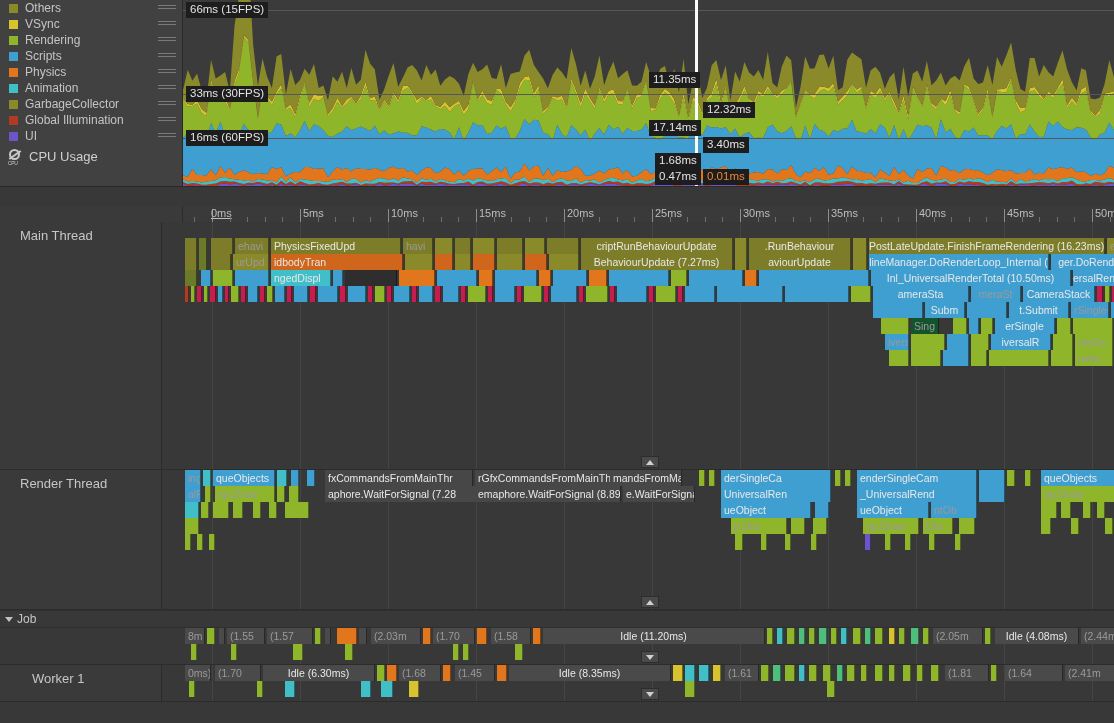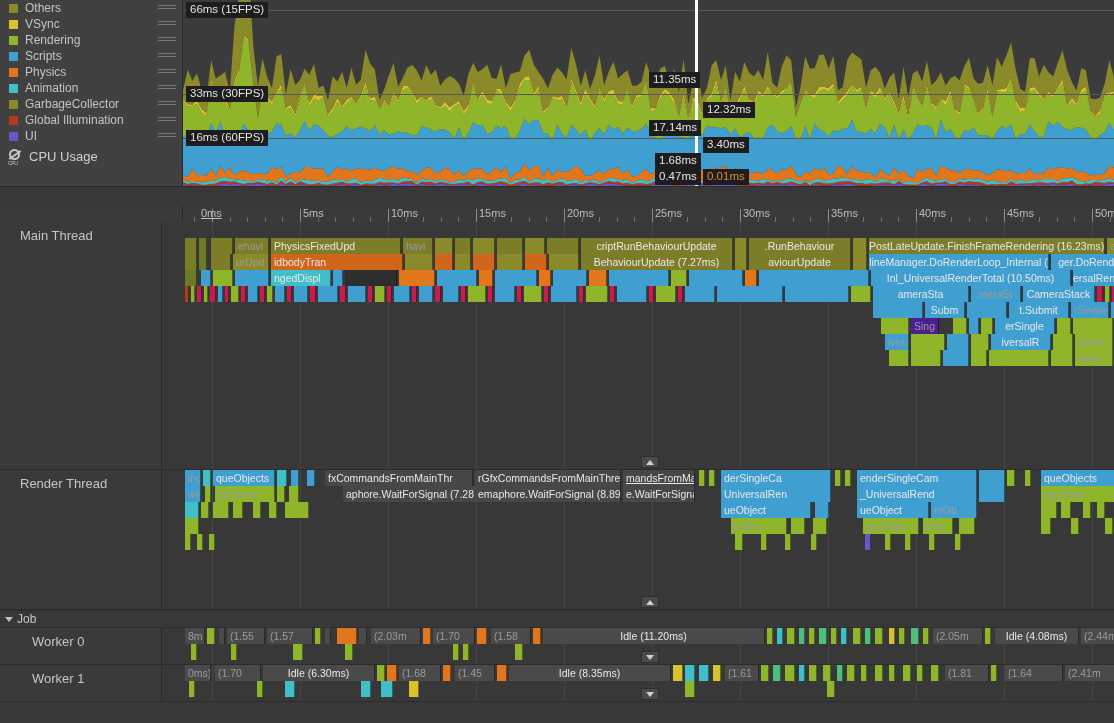--- a/index.html
+++ b/index.html
@@ -308,21 +308,21 @@
           <div class="glabel" style="left: 472px; top: 169px;">0.47ms</div>
           <div class="glabel orangetext" style="left: 520px; top: 169px;">0.01ms</div>
         </div>
     </div>
   </div>
 
 
   <div id="ruler-left-pad"></div>
   <div id="ruler">
       <div class="tick-major" style="left: 29px;"></div>
-      <div class="tick-label" style="left: 15px; text-decoration: underline;">0ms</div>
+      <div class="tick-label" style="left: 25px; text-decoration: underline;">0ms</div>
       <div class="tick-minor" style="left: 46.6px;"></div>
       <div class="tick-minor" style="left: 64.2px;"></div>
       <div class="tick-minor" style="left: 81.8px;"></div>
       <div class="tick-minor" style="left: 99.4px;"></div>
       <div class="tick-major" style="left: 117px;"></div>
       <div class="tick-label" style="left: 117px;">5ms</div>
       <div class="tick-minor" style="left: 134.6px;"></div>
       <div class="tick-minor" style="left: 152.2px;"></div>
       <div class="tick-minor" style="left: 169.8px;"></div>
       <div class="tick-minor" style="left: 187.4px;"></div>
@@ -517,21 +517,21 @@
           <div class="lane" style="top: 80px; height: 16px;">
             <div class="sample" style="left: 690px; width: 50px; height: 16px; line-height: 16px; background: rgb(63, 159, 208);"></div>
             <div class="sample center" style="left: 742px; width: 40px; height: 16px; line-height: 16px; background: rgb(63, 159, 208);">Subm</div>
             <div class="sample" style="left: 784px; width: 40px; height: 16px; line-height: 16px; background: rgb(63, 159, 208);"></div>
             <div class="sample center" style="left: 826px; width: 60px; height: 16px; line-height: 16px; background: rgb(63, 159, 208);">t.Submit</div>
             <div class="sample dim" style="left: 888px; width: 38px; height: 16px; line-height: 16px; background: rgb(63, 159, 208);">rSingleCa</div>
             <div class="sample" style="left: 928px; width: 44px; height: 16px; line-height: 16px; background: rgb(63, 159, 208);">t.Submi</div>
           </div>
           <div class="lane" style="top: 96px; height: 16px;">
             <div class="sample" style="left: 698px; width: 28px; height: 16px; line-height: 16px; background: rgb(143, 181, 43);"></div>
-            <div class="sample dim" style="left: 728px; width: 28px; height: 16px; line-height: 16px; background: #4c1d95;">Sing</div>
+            <div class="sample dim" style="left: 728px; width: 28px; height: 16px; line-height: 16px; background: #14532d;">Sing</div>
             <div class="sample" style="left: 770px; width: 14px; height: 16px; line-height: 16px; background: rgb(143, 181, 43);"></div>
             <div class="sample" style="left: 786px; width: 10px; height: 16px; line-height: 16px; background: rgb(63, 159, 208);"></div>
             <div class="sample" style="left: 798px; width: 12px; height: 16px; line-height: 16px; background: rgb(143, 181, 43);"></div>
             <div class="sample center" style="left: 812px; width: 60px; height: 16px; line-height: 16px; background: rgb(63, 159, 208);">erSingle</div>
             <div class="sample" style="left: 874px; width: 14px; height: 16px; line-height: 16px; background: rgb(143, 181, 43);"></div>
             <div class="sample" style="left: 890px; width: 40px; height: 16px; line-height: 16px; background: rgb(143, 181, 43);"></div>
           </div>
           <div class="lane" style="top: 112px; height: 16px;">
             <div class="sample dim" style="left: 702px; width: 24px; height: 16px; line-height: 16px; background: rgb(63, 159, 208);">iversal</div>
             <div class="sample" style="left: 728px; width: 34px; height: 16px; line-height: 16px; background: rgb(143, 181, 43);"></div>
@@ -574,39 +574,39 @@
           <div class="vgrid" style="left: 909px; height: 140px;"></div>
           <div class="lane" style="top: 0px; height: 16px;">
             <div class="sample dim" style="left: 2px; width: 16px; height: 16px; line-height: 16px; background: rgb(63, 159, 208);">ing</div>
             <div class="sample" style="left: 20px; width: 8px; height: 16px; line-height: 16px; background: rgb(65, 191, 201);"></div>
             <div class="sample" style="left: 30px; width: 62px; height: 16px; line-height: 16px; background: rgb(63, 159, 208);">queObjects</div>
             <div class="sample" style="left: 94px; width: 10px; height: 16px; line-height: 16px; background: rgb(65, 191, 201);"></div>
             <div class="sample" style="left: 108px; width: 8px; height: 16px; line-height: 16px; background: rgb(63, 159, 208);"></div>
             <div class="sample" style="left: 124px; width: 8px; height: 16px; line-height: 16px; background: rgb(63, 159, 208);"></div>
             <div class="sample" style="left: 142px; width: 148px; height: 16px; line-height: 16px; background: rgb(71, 71, 71);">fxCommandsFromMainThr</div>
             <div class="sample" style="left: 292px; width: 146px; height: 16px; line-height: 16px; background: rgb(71, 71, 71);">rGfxCommandsFromMainThread</div>
-            <div class="sample" style="left: 440px; width: 72px; height: 16px; line-height: 16px; background: rgb(71, 71, 71); text-decoration: underline;">mandsFromMa</div>
+            <div class="sample" style="left: 427px; width: 72px; height: 16px; line-height: 16px; background: rgb(71, 71, 71);">mandsFromMa</div>
             <div class="sample" style="left: 516px; width: 6px; height: 16px; line-height: 16px; background: rgb(143, 181, 43);"></div>
             <div class="sample" style="left: 526px; width: 6px; height: 16px; line-height: 16px; background: rgb(143, 181, 43);"></div>
             <div class="sample" style="left: 538px; width: 110px; height: 16px; line-height: 16px; background: rgb(63, 159, 208);">derSingleCa</div>
             <div class="sample" style="left: 652px; width: 6px; height: 16px; line-height: 16px; background: rgb(143, 181, 43);"></div>
             <div class="sample" style="left: 662px; width: 6px; height: 16px; line-height: 16px; background: rgb(143, 181, 43);"></div>
             <div class="sample" style="left: 674px; width: 120px; height: 16px; line-height: 16px; background: rgb(63, 159, 208);">enderSingleCam</div>
             <div class="sample dim" style="left: 796px; width: 26px; height: 16px; line-height: 16px; background: rgb(63, 159, 208);"></div>
             <div class="sample" style="left: 824px; width: 8px; height: 16px; line-height: 16px; background: rgb(143, 181, 43);"></div>
             <div class="sample" style="left: 842px; width: 6px; height: 16px; line-height: 16px; background: rgb(143, 181, 43);"></div>
             <div class="sample" style="left: 858px; width: 80px; height: 16px; line-height: 16px; background: rgb(63, 159, 208);">queObjects</div>
           </div>
           <div class="lane" style="top: 16px; height: 16px;">
             <div class="sample dim" style="left: 2px; width: 16px; height: 16px; line-height: 16px; background: rgb(63, 159, 208);">alR</div>
             <div class="sample" style="left: 22px; width: 6px; height: 16px; line-height: 16px; background: rgb(143, 181, 43);"></div>
             <div class="sample dim" style="left: 32px; width: 60px; height: 16px; line-height: 16px; background: rgb(143, 181, 43);">op.Draw</div>
             <div class="sample" style="left: 94px; width: 8px; height: 16px; line-height: 16px; background: rgb(143, 181, 43);"></div>
             <div class="sample" style="left: 106px; width: 10px; height: 16px; line-height: 16px; background: rgb(143, 181, 43);"></div>
-            <div class="sample" style="left: 160px; width: 160px; height: 16px; line-height: 16px; background: rgb(71, 71, 71);">aphore.WaitForSignal (7.28</div>
+            <div class="sample" style="left: 142px; width: 160px; height: 16px; line-height: 16px; background: rgb(71, 71, 71);">aphore.WaitForSignal (7.28</div>
             <div class="sample" style="left: 292px; width: 146px; height: 16px; line-height: 16px; background: rgb(71, 71, 71);">emaphore.WaitForSignal (8.89ms</div>
             <div class="sample" style="left: 440px; width: 72px; height: 16px; line-height: 16px; background: rgb(71, 71, 71);">e.WaitForSigna</div>
             <div class="sample" style="left: 538px; width: 110px; height: 16px; line-height: 16px; background: rgb(63, 159, 208);">UniversalRen</div>
             <div class="sample" style="left: 674px; width: 120px; height: 16px; line-height: 16px; background: rgb(63, 159, 208);">_UniversalRend</div>
             <div class="sample dim" style="left: 796px; width: 26px; height: 16px; line-height: 16px; background: rgb(63, 159, 208);"></div>
             <div class="sample dim" style="left: 858px; width: 80px; height: 16px; line-height: 16px; background: rgb(143, 181, 43);">op.Draw</div>
           </div>
           <div class="lane" style="top: 32px; height: 16px;">
             <div class="sample" style="left: 2px; width: 14px; height: 16px; line-height: 16px; background: rgb(65, 191, 201);"></div>
             <div class="sample" style="left: 18px; width: 8px; height: 16px; line-height: 16px; background: rgb(143, 181, 43);"></div>
@@ -654,23 +654,20 @@
         <div class="collapse-btn" style="left: 641px; top: 126px;">
           <div class="tri-up-s"></div>
         </div>
         <div class="row-sep" style="top: 139px;"></div>
       </div>
       <div class="group-header">
         <span class="tri-down"></span>
         <span>Job</span>
       </div>
       <div class="thread-group" style="height: 37px;">
-        <div class="thread-label-col">
-          <div class="thread-name sub">Worker 0</div>
-        </div>
         <div class="lane-host">
           <div class="vgrid" style="left: 29px; height: 37px;"></div>
           <div class="vgrid" style="left: 117px; height: 37px;"></div>
           <div class="vgrid" style="left: 205px; height: 37px;"></div>
           <div class="vgrid" style="left: 293px; height: 37px;"></div>
           <div class="vgrid" style="left: 381px; height: 37px;"></div>
           <div class="vgrid" style="left: 469px; height: 37px;"></div>
           <div class="vgrid" style="left: 557px; height: 37px;"></div>
           <div class="vgrid" style="left: 645px; height: 37px;"></div>
           <div class="vgrid" style="left: 733px; height: 37px;"></div>

